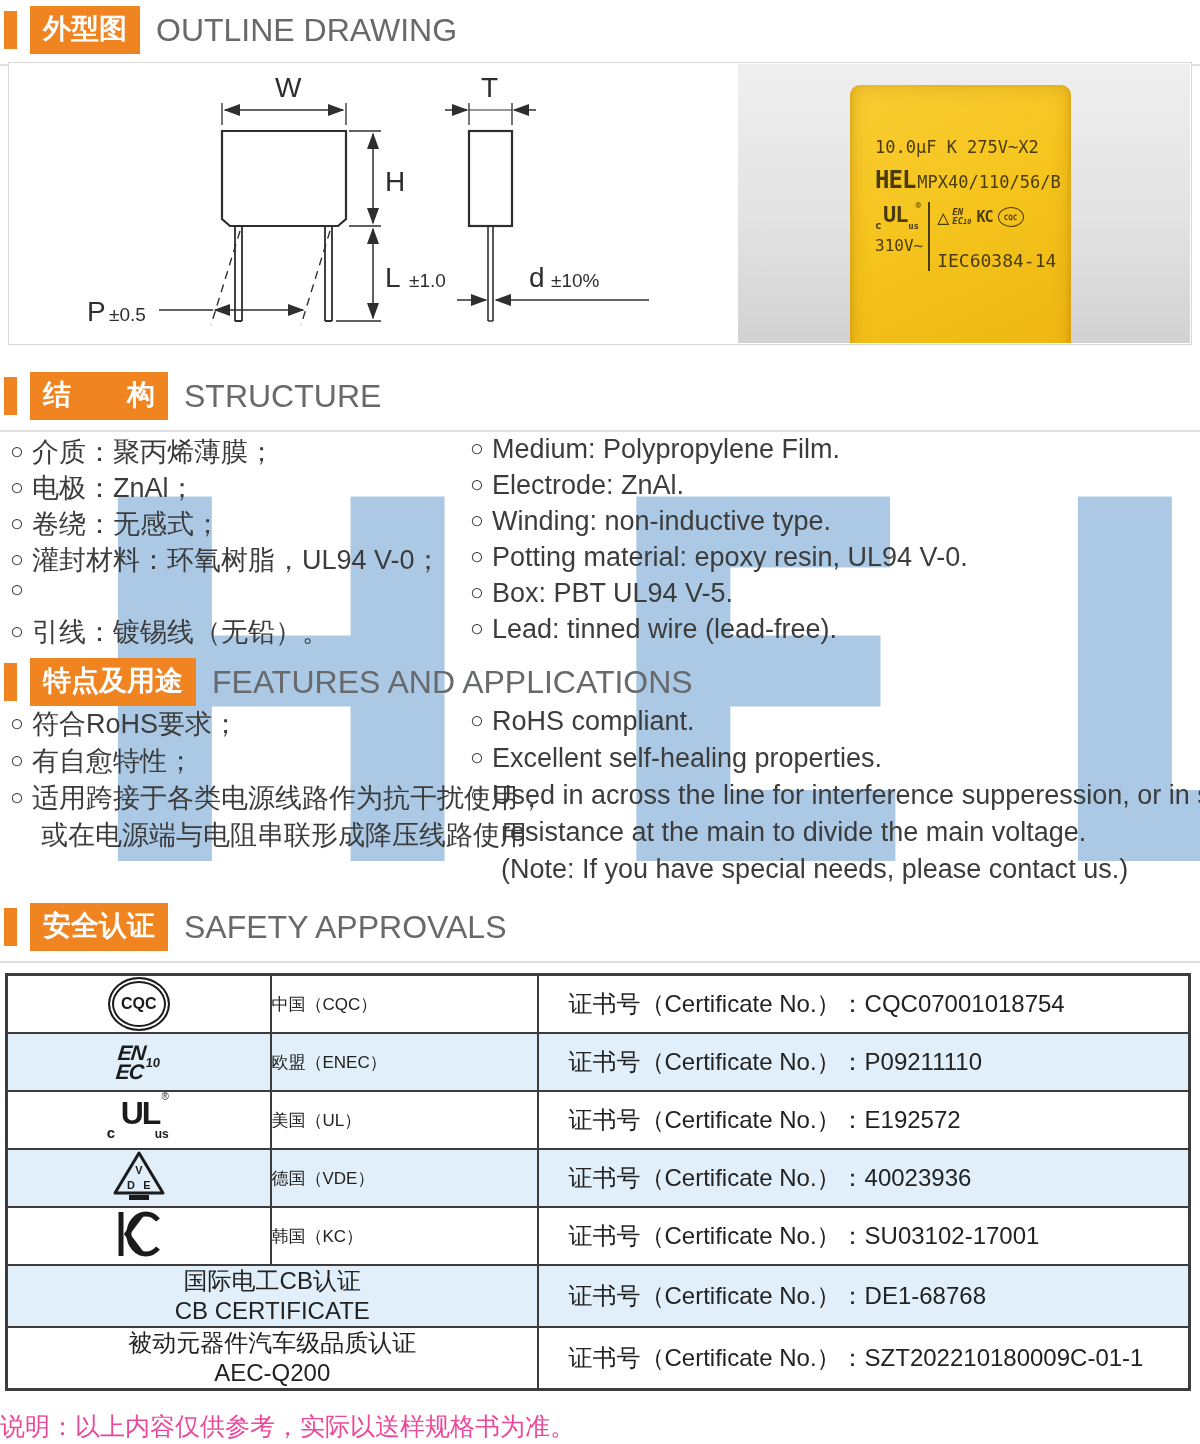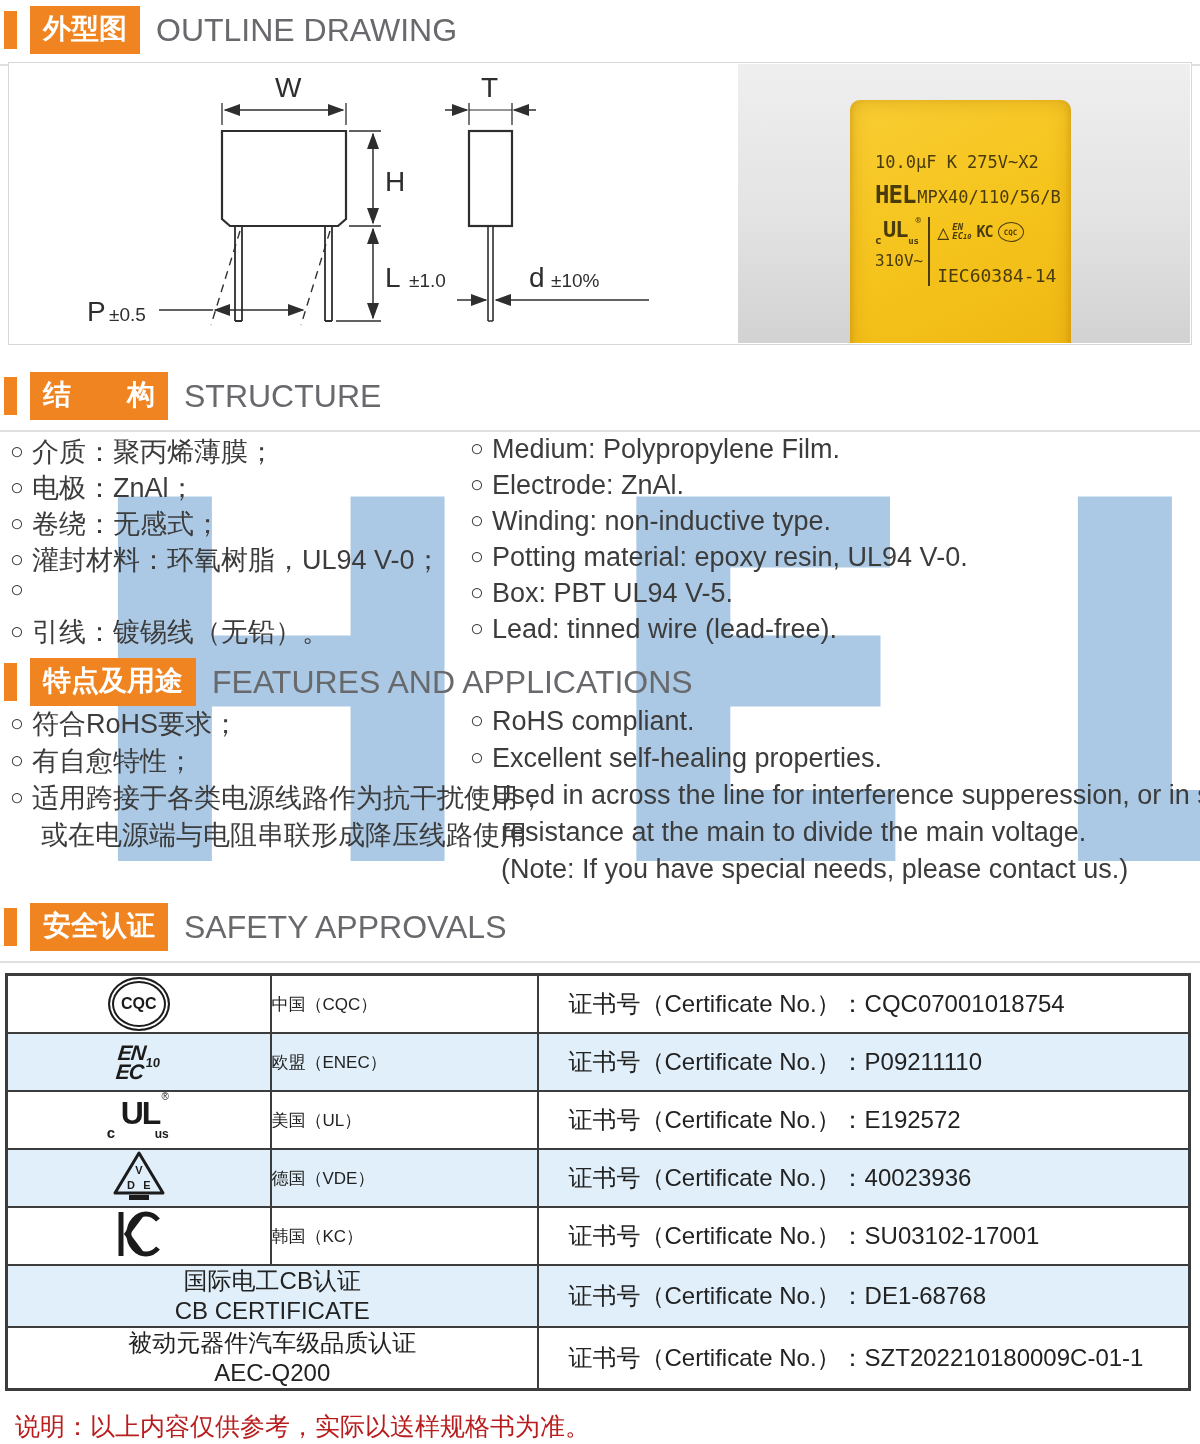--- a/index.html
+++ b/index.html
@@ -15,21 +15,21 @@
   
   .sec{position:absolute;left:0;right:0;display:flex;align-items:center;border-bottom:2px solid #e0e0e0;padding:4px 0 10px 4px;background:transparent;}
   .sec .bar{width:13px;height:38px;background:#f08421;margin-right:13px;flex:0 0 auto;}
   .sec .badge{background:#f08421;color:#ffffff;font-size:28px;font-weight:bold;padding:4px 13px 6px 13px;white-space:pre;}
   .sec .title{color:#68696c;font-size:32px;font-weight:normal;margin-left:16px;letter-spacing:0px;}
 
   
   .panel{position:absolute;left:8px;top:62px;width:1182px;height:281px;border:1px solid #d8d8d8;background:#ffffff;}
   .panel svg{position:absolute;left:0;top:0;}
   .photo{position:absolute;right:1px;top:1px;bottom:1px;width:452px;background:linear-gradient(180deg,#efefef 0%,#e3e3e3 55%,#d2d2d2 100%);overflow:hidden;}
-  .cap-body{position:absolute;left:112px;top:36px;width:221px;height:287px;border-radius:10px;
+  .cap-body{position:absolute;left:112px;top:21px;width:221px;height:287px;border-radius:10px;
     background:linear-gradient(155deg,#f9cd33 0%,#f5c41d 45%,#eeb511 100%);
     box-shadow:inset 0 0 20px rgba(180,120,0,.40), inset 0 -3px 6px rgba(160,100,0,.35);}
   .cap-lead{position:absolute;width:4px;background:linear-gradient(90deg,#b5b5b5,#7f7f7f);}
   .cap-text{position:absolute;left:25px;top:52px;width:175px;color:#4a3b0c;font-family:"DejaVu Sans Mono",monospace;}
   .cap-l1{font-size:17px;letter-spacing:0px;white-space:nowrap;}
   .cap-l2{margin-top:9px;white-space:nowrap;display:flex;align-items:baseline;}
   .cap-brand{font-size:24px;font-weight:bold;letter-spacing:-1px;margin-right:2px;}
   .cap-series{font-size:17px;}
   .cap-bottom{margin-top:8px;display:flex;}
   .cap-bcol-l{width:56px;display:flex;flex-direction:column;align-items:flex-start;}
@@ -68,21 +68,21 @@
   .logo-cqc{width:58px;height:50px;border:2px solid #1b1b1b;border-radius:50%;box-shadow:inset 0 0 0 2px #ffffff,inset 0 0 0 4px #1b1b1b;
     display:flex;align-items:center;justify-content:center;font-size:16px;font-weight:bold;color:#1b1b1b;letter-spacing:0;}
   .logo-enec{position:relative;font-style:italic;font-weight:bold;color:#1b1b1b;transform:skewX(-6deg);line-height:.92;font-size:21px;letter-spacing:-1px;padding-right:16px;}
   .logo-enec .enec-num{position:absolute;right:0px;top:14px;font-size:13px;font-style:normal;letter-spacing:0;}
   .logo-ul{position:relative;width:64px;height:50px;color:#1b1b1b;}
   .logo-ul .u-main{position:absolute;left:14px;top:2px;font-size:32px;font-weight:bold;letter-spacing:-2px;}
   .logo-ul .u-c{position:absolute;left:0px;bottom:2px;font-size:15px;font-weight:bold;}
   .logo-ul .u-us{position:absolute;right:2px;bottom:2px;font-size:12px;font-weight:bold;}
   .logo-ul .u-reg{position:absolute;right:2px;top:-2px;font-size:10px;}
 
-  .footer-note{position:absolute;left:15px;top:1410px;font-size:25px;color:#b91c1c;white-space:nowrap;}
+  .footer-note{position:absolute;left:0;top:1410px;font-size:25px;color:#ec4899;white-space:nowrap;}
 
   .sh1{top:2px;}  .sh2{top:368px;} .sh3{top:654px;border-bottom:none;} .sh4{top:899px;}
   .struct-zh{left:10px;top:434px;} .struct-en{left:470px;top:434px;}
   .feat-zh{left:10px;top:706px;}  .feat-en{left:470px;top:706px;}
 </style>
 </head>
 <body>
 
 <div class="page">
 

